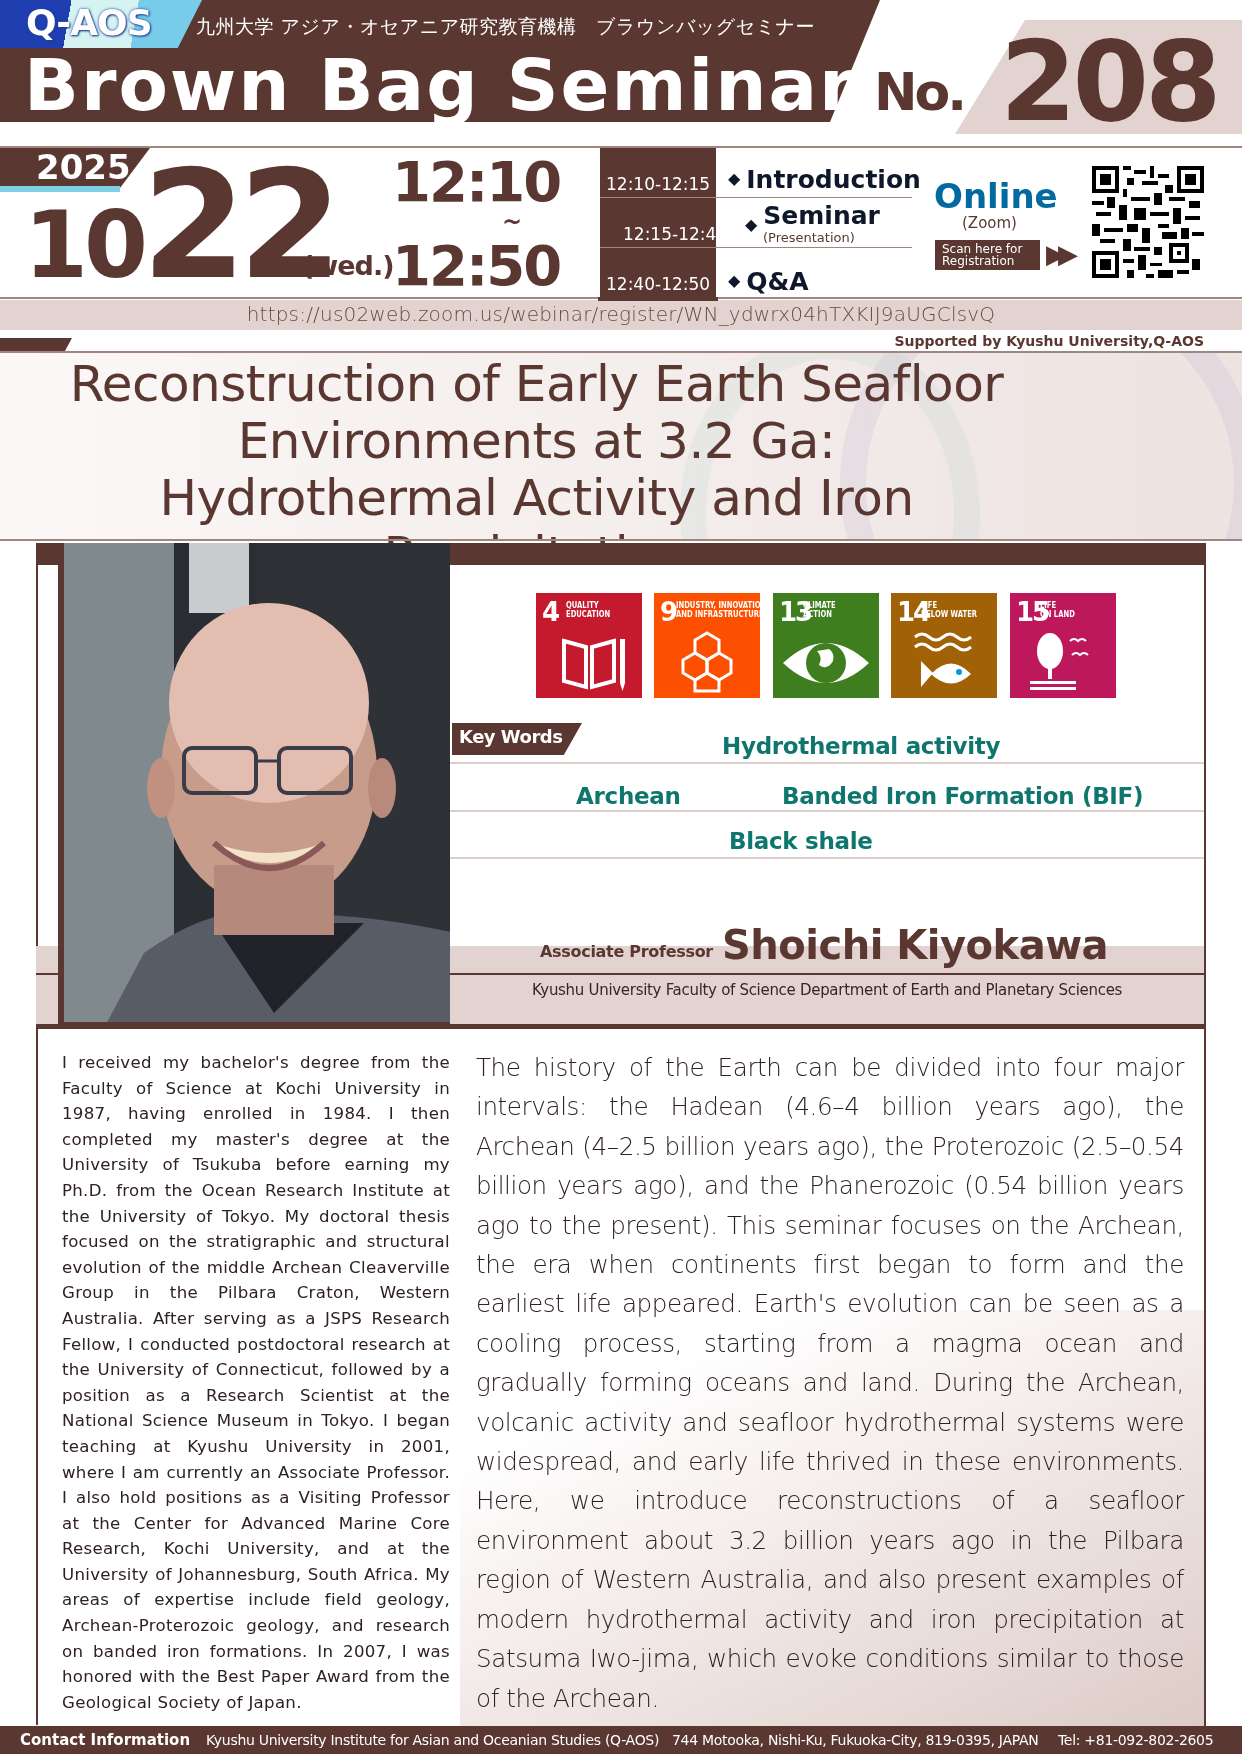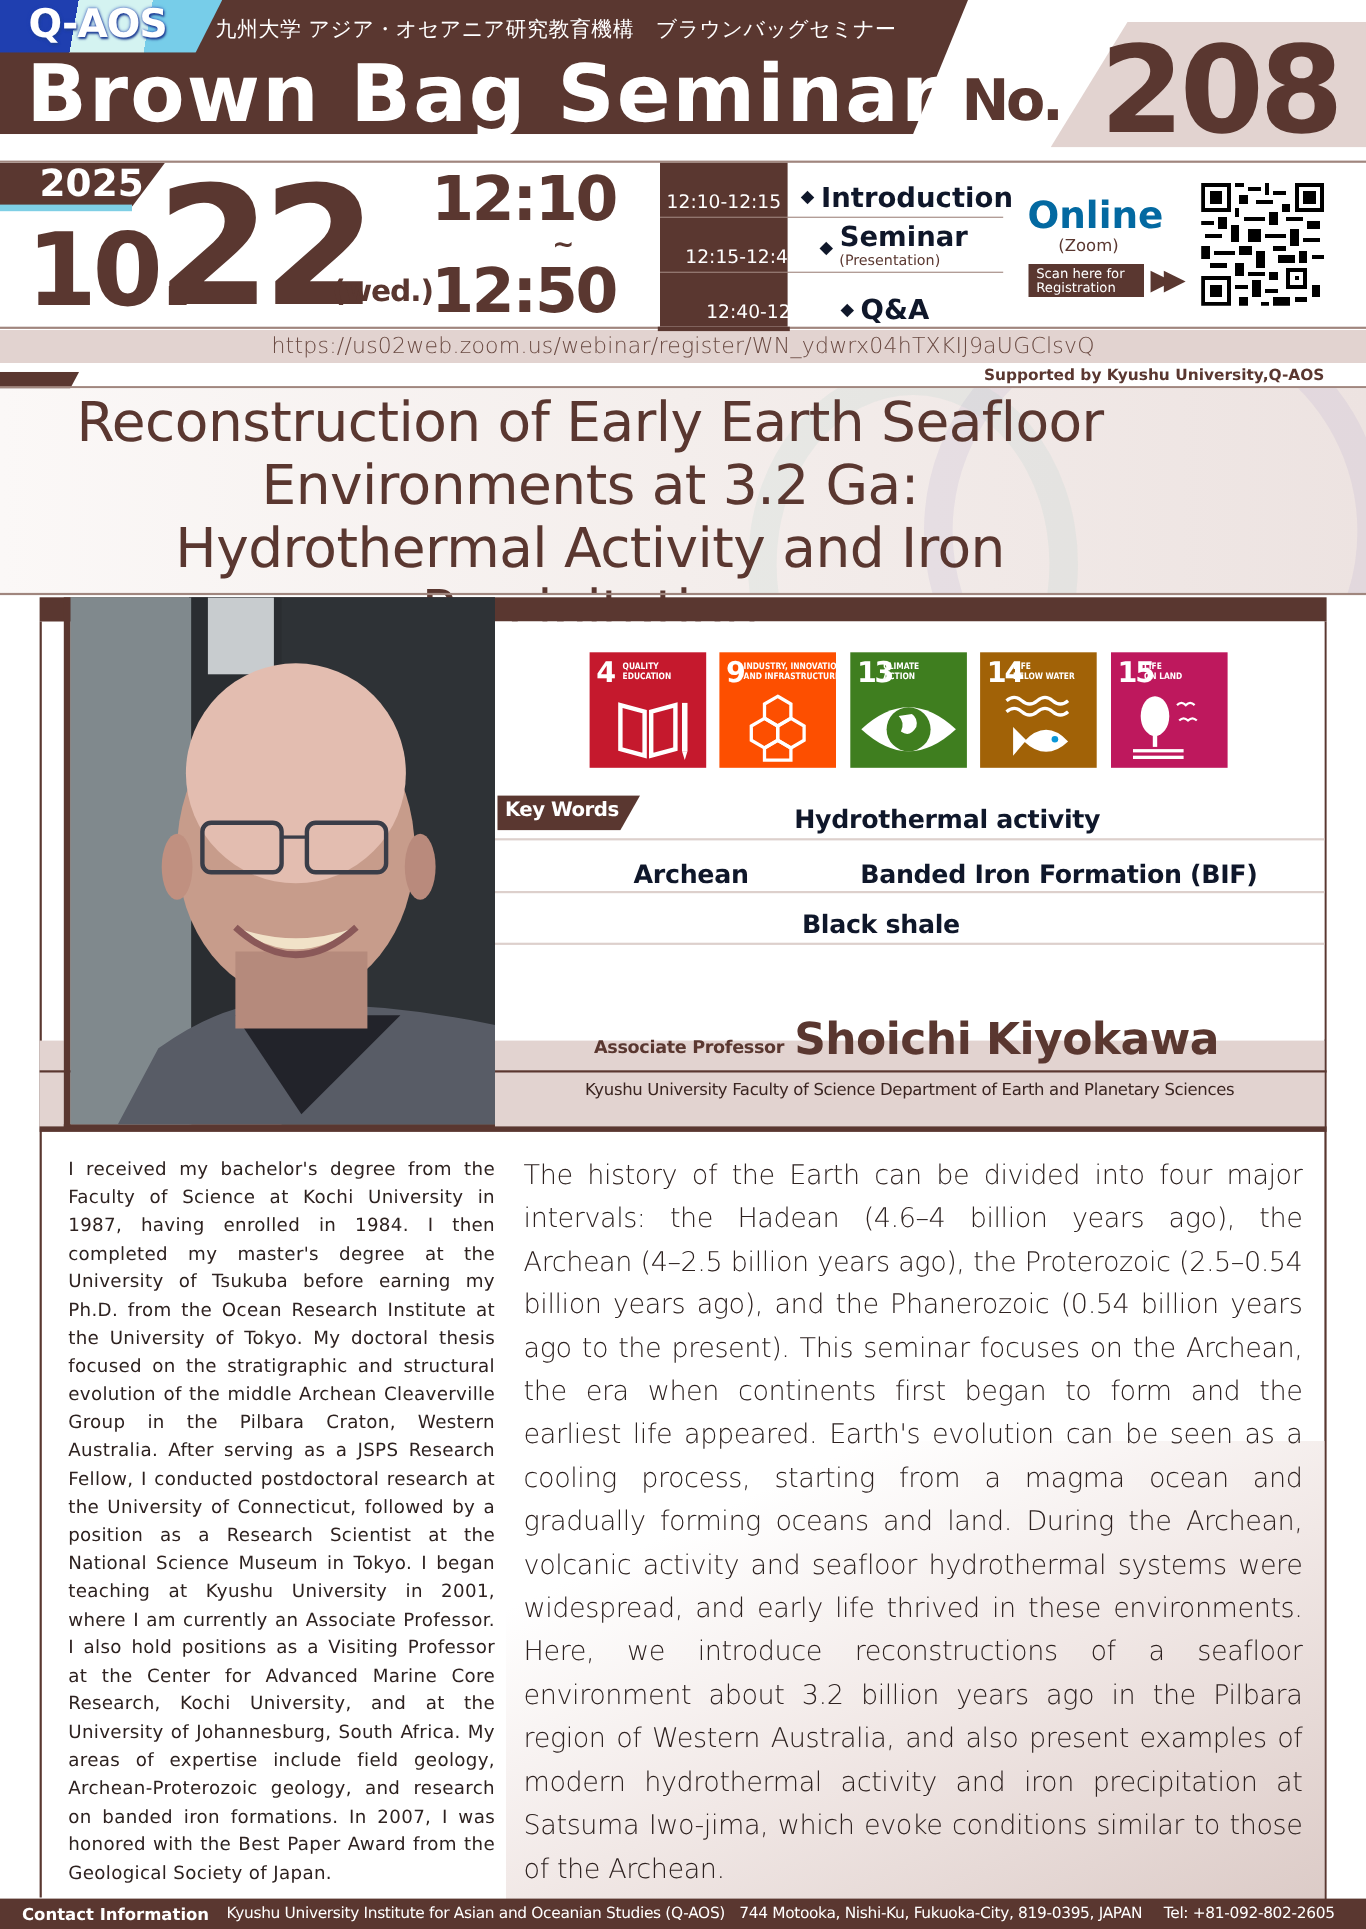--- a/index.html
+++ b/index.html
@@ -77,21 +77,21 @@
   #speaker-white { left: 450px; top: 565px; width: 754px; height: 380px; background: #fff; }
 
   .sdg { position: absolute; top: 593px; width: 106px; height: 105px; color: #fff; }
   .sdg-num { position: absolute; left: 6px; top: 4px; font: bold 26px "DejaVu Sans", sans-serif; letter-spacing: -2px; }
   .sdg-lbl { position: absolute; left: 30px; top: 8px; font: bold 8px "DejaVu Sans", sans-serif; line-height: 9px; transform: scaleX(0.85); transform-origin: left; white-space: nowrap; }
   .sdg-icon { position: absolute; left: 0; top: 38px; width: 106px; height: 62px; }
 
   #kw-tab { left: 452px; top: 723px; width: 130px; height: 32px; background: #5a3730;
     clip-path: polygon(0 0, 100% 0, 86% 100%, 0 100%); }
   #kw-tab-text { left: 459px; top: 726px; font: bold 18px "DejaVu Sans", sans-serif; color: #fff; letter-spacing: -0.5px; }
-  .kw { position: absolute; font: bold 23px "DejaVu Sans", sans-serif; color: #0f172a; white-space: nowrap; letter-spacing: -0.3px; }
+  .kw { position: absolute; font: bold 23px "DejaVu Sans", sans-serif; color: #0f766e; white-space: nowrap; letter-spacing: -0.3px; }
   .kw-line { position: absolute; left: 450px; width: 754px; height: 2px; background: #ddd0cc; }
 
   #name-bg { left: 450px; top: 946px; width: 754px; height: 80px; background: #e2d3d0; }
   #name-bg-left { left: 36px; top: 946px; width: 22px; height: 80px; background: #e2d3d0; }
   #name-line { left: 36px; top: 973px; width: 1170px; height: 2px; background: #5a3730; }
   #name-title { left: 540px; top: 942px; font: bold 16px "DejaVu Sans", sans-serif; color: #5a3730; letter-spacing: -0.3px; }
   #name-main { left: 722px; top: 922px; font: bold 40px "DejaVu Sans", sans-serif; color: #5a3730; letter-spacing: -0.5px; }
   #affil { left: 450px; top: 981px; width: 754px; text-align: center; font: 15px "DejaVu Sans", sans-serif; color: #3a2420; letter-spacing: -0.3px; }
   #name-bar-bot { left: 36px; top: 1024px; width: 1170px; height: 5px; background: #5a3730; }
 
@@ -136,21 +136,21 @@
   <span class="sched-time">12:10-12:15</span>
   <span class="sched-label"><span class="diamond">◆</span><span>Introduction</span></span>
 </div>
 <div class="sched-sep" style="top:197px;"></div>
 <div class="sched-row" style="top:198px;margin-left:17px;">
   <span class="sched-time">12:15-12:40</span>
   <span class="sched-label" style="bottom:14px;"><span class="diamond" style="vertical-align:-6px;">◆</span><span>Seminar</span></span>
   <span class="sched-sub">(Presentation)</span>
 </div>
 <div class="sched-sep" style="top:247px;"></div>
-<div class="sched-row" style="top:248px;margin-left:36px;">
+<div class="sched-row" style="top:248px;">
   <span class="sched-time">12:40-12:50</span>
   <span class="sched-label" style="bottom:2px;"><span class="diamond">◆</span><span>Q&amp;A</span></span>
 </div>
 
 <div class="abs" id="online">Online</div>
 <div class="abs" id="online-sub">(Zoom)</div>
 <div class="abs" id="scan-box">
   <div>Scan here for</div>
   <div>Registration</div>
 </div>

